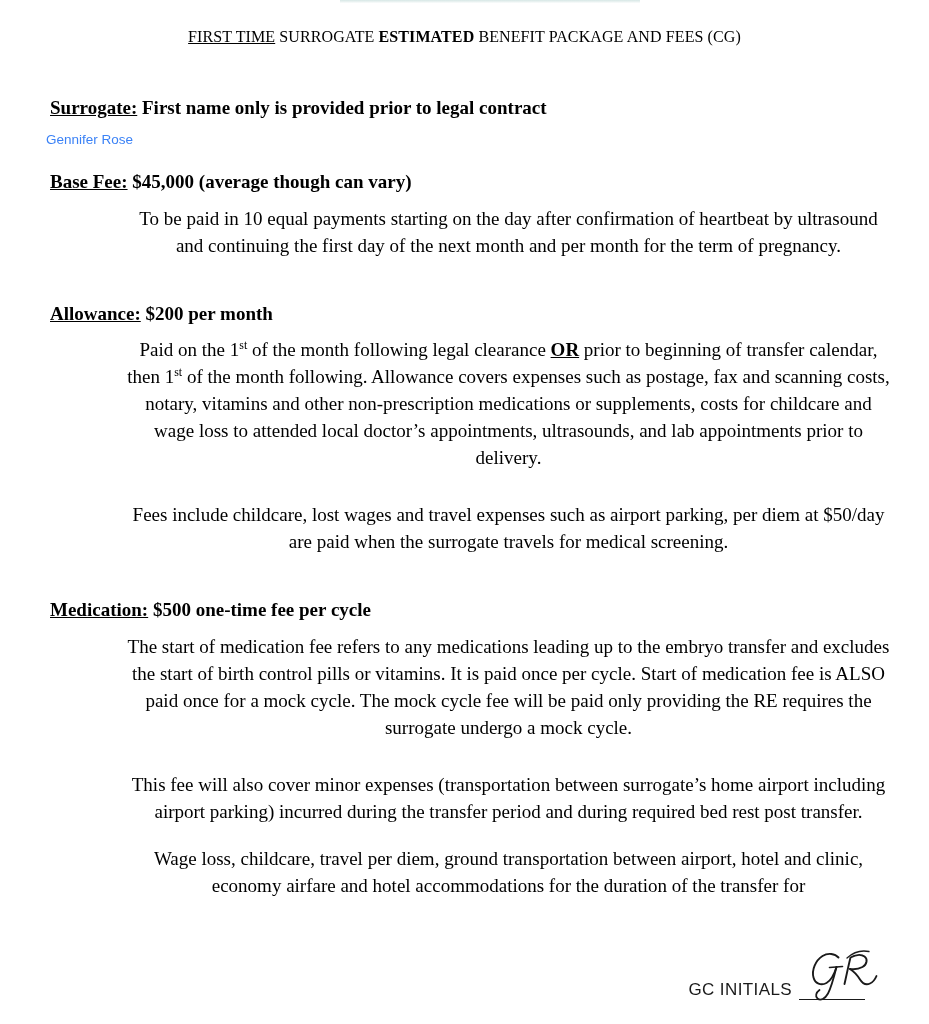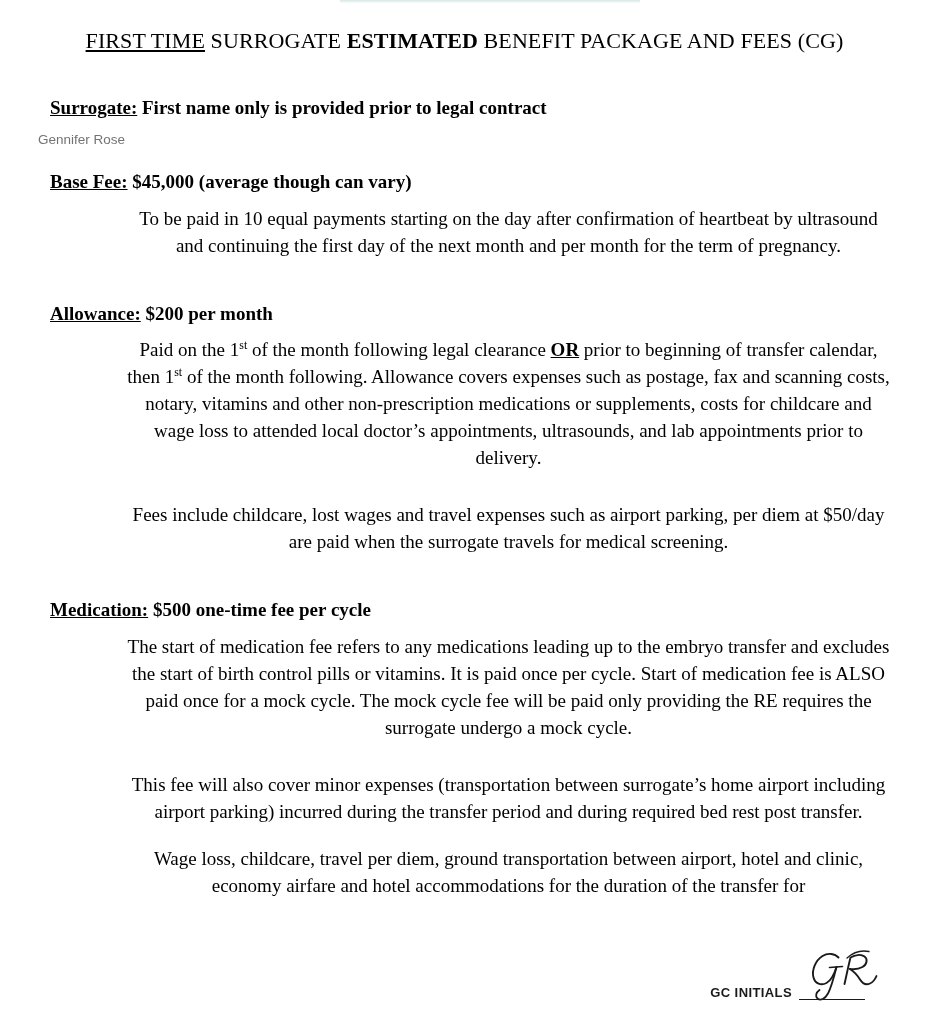--- a/index.html
+++ b/index.html
@@ -32,21 +32,21 @@
     background: linear-gradient(to bottom, #cfe3e1 0%, #e8f1f0 60%, #fbfdfd 100%);
     opacity: 0.85;
   }
 
   .doc-title {
     position: absolute;
     top: 28px;
     left: 0;
     width: 929px;
     text-align: center;
-    font-size: 22px;
+    font-size: 16px;
     letter-spacing: 0.1px;
     white-space: nowrap;
   }
   .doc-title .u { text-decoration: underline; }
   .doc-title .b { font-weight: bold; }
 
   .body-block {
     position: absolute;
     left: 38px;
     top: 84px;
@@ -69,22 +69,22 @@
     line-height: 1.42;
     margin: 0;
     padding-left: 89px;
     text-align: center;
   }
 
   .annot {
     font-family: "Liberation Sans", "DejaVu Sans", sans-serif;
     font-size: 13.5px;
     line-height: 1.2;
-    margin: 2px 0 0 0;
-    color: #737373;
+    margin: 2px 0 0 8px;
+    color: #3b82f6;
   }
 
   sup { font-size: 0.63em; vertical-align: super; line-height: 0; }
   .bu { font-weight: bold; text-decoration: underline; }
 
   .gap-sm { height: 10px; }
   .gap-md { height: 20px; }
   .gap-lg { height: 30px; }
 
   
@@ -97,25 +97,24 @@
   }
   .footer-inner {
     position: absolute;
     right: 58px;
     bottom: 0;
     display: flex;
     align-items: flex-end;
   }
   .initials-label {
     font-family: "Liberation Sans", "DejaVu Sans", sans-serif;
-    font-size: 13px;
+    font-size: 17px;
     letter-spacing: 0.4px;
     color: #1a1a1a;
     padding-bottom: 2px;
-    font-weight: bold;
   }
   .sig-slot {
     position: relative;
     width: 72px;
     height: 26px;
     margin-left: 7px;
   }
   .sig-line {
     position: absolute;
     left: 0;

